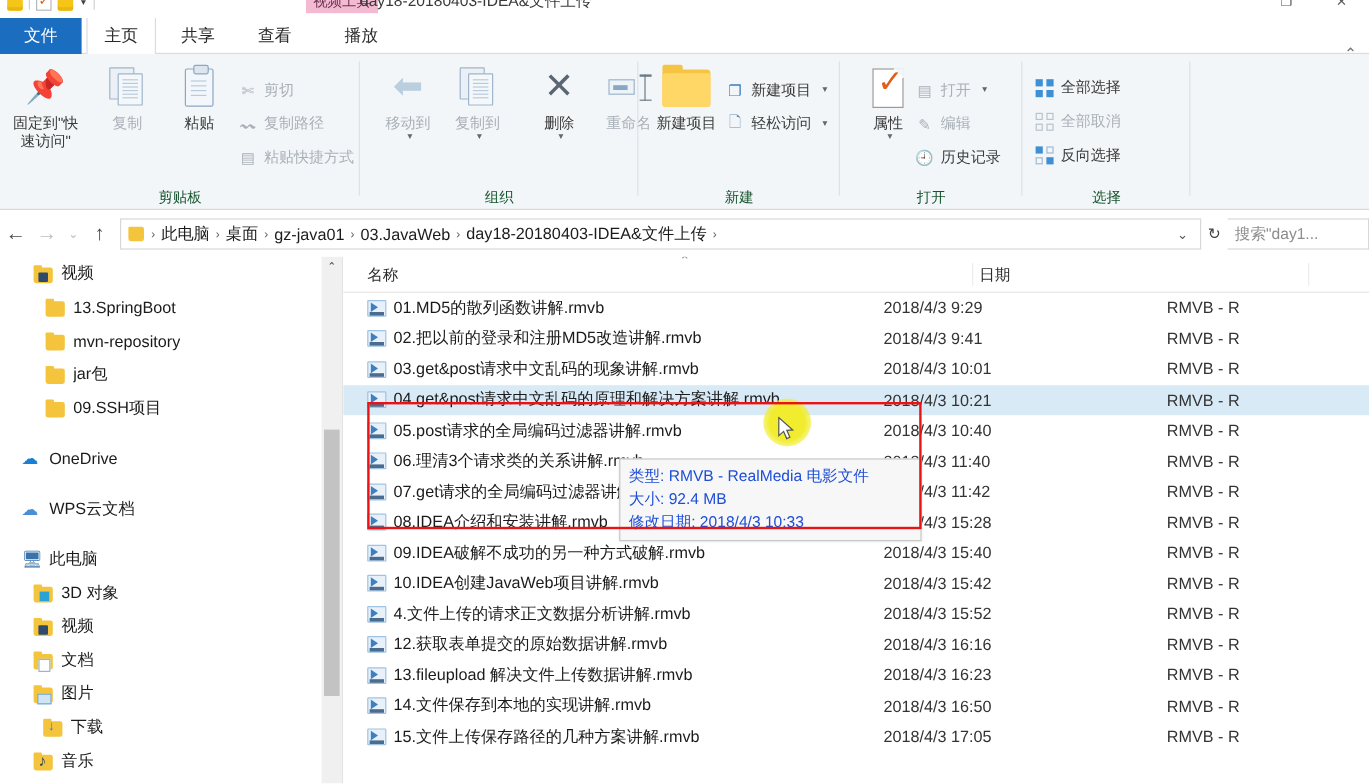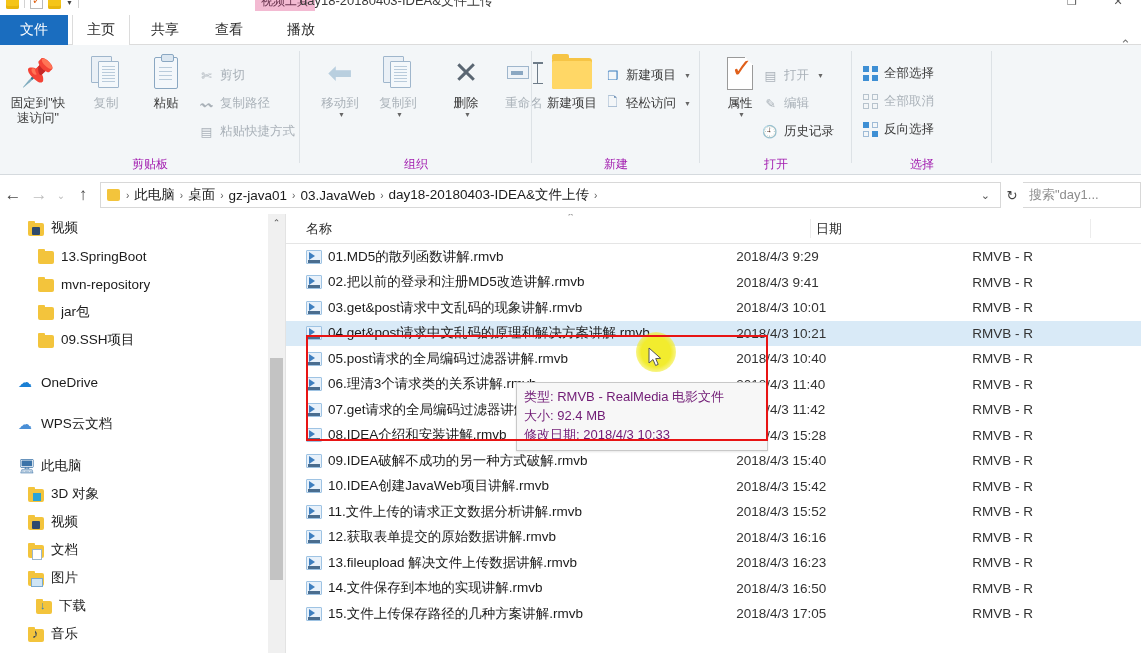--- a/index.html
+++ b/index.html
@@ -56,21 +56,21 @@
   }
 
   
   .ribbon{
     position:absolute;left:0;top:45px;width:1141px;height:130px;
     background:#f3f6f8;border-bottom:1px solid #d5dade;
   }
   .grp{position:absolute;top:0;height:130px;}
   .grp .grp-label{
     position:absolute;bottom:2px;left:0;width:100%;text-align:center;
-    font-size:12px;color:#a21caf;
+    font-size:12px;color:#14532d;
   }
   .grp .vdiv{position:absolute;right:0;top:6px;width:1px;height:112px;background:#dde2e6;}
   .big{
     position:absolute;display:flex;flex-direction:column;align-items:center;
     width:64px;top:8px;
   }
   .big .lbl{font-size:12.5px;color:#3b3b3b;text-align:center;line-height:15px;margin-top:3px;}
   .big .lbl.dim{color:#a9b1b8;}
   .glyph{height:40px;display:flex;align-items:center;justify-content:center;}
   .sm-item{
@@ -202,21 +202,21 @@
       border-width:4px 0 4px 6px;border-color:transparent transparent transparent #3f7fbf;}
   .rmvb-ico:after{content:"";position:absolute;left:1px;bottom:0px;width:12px;height:3px;
       background:#4a6d8f;}
 
   
   .redbox{position:absolute;left:306px;top:335px;width:462px;height:106px;
       border:2px solid #e81414;pointer-events:none;z-index:60;}
   .tooltip{
     position:absolute;left:516px;top:382px;width:252px;
     background:#f7f7f7;border:1px solid #c8c8c8;padding:4px 7px 6px 7px;
-    font-size:13px;color:#701a75;line-height:19px;z-index:55;white-space:nowrap;
+    font-size:13px;color:#1d4ed8;line-height:19px;z-index:55;white-space:nowrap;
     box-shadow:0 1px 2px rgba(0,0,0,.10);
   }
   .cursor-glow{
     position:absolute;left:636px;top:332px;width:40px;height:40px;border-radius:50%;
     background:radial-gradient(circle,#f2ec2e 0%,#f2ec2e 52%,rgba(242,236,46,.55) 72%,rgba(242,236,46,0) 100%);
     z-index:56;pointer-events:none;
   }
   .cursor{position:absolute;left:648px;top:347px;z-index:58;pointer-events:none;}
 </style>
 </head>
@@ -607,21 +607,21 @@
             <div class="rname">
               <span class="rmvb-ico"></span>
               <span>10.IDEA创建JavaWeb项目讲解.rmvb</span>
             </div>
             <div class="rdate">2018/4/3 15:42</div>
             <div class="rtype">RMVB - R</div>
           </div>
           <div class="row">
             <div class="rname">
               <span class="rmvb-ico"></span>
-              <span>11.文件上传的请求正文数据分析讲解.rmvb</span>
+              <span>4.文件上传的请求正文数据分析讲解.rmvb</span>
             </div>
             <div class="rdate">2018/4/3 15:52</div>
             <div class="rtype">RMVB - R</div>
           </div>
           <div class="row">
             <div class="rname">
               <span class="rmvb-ico"></span>
               <span>12.获取表单提交的原始数据讲解.rmvb</span>
             </div>
             <div class="rdate">2018/4/3 16:16</div>

